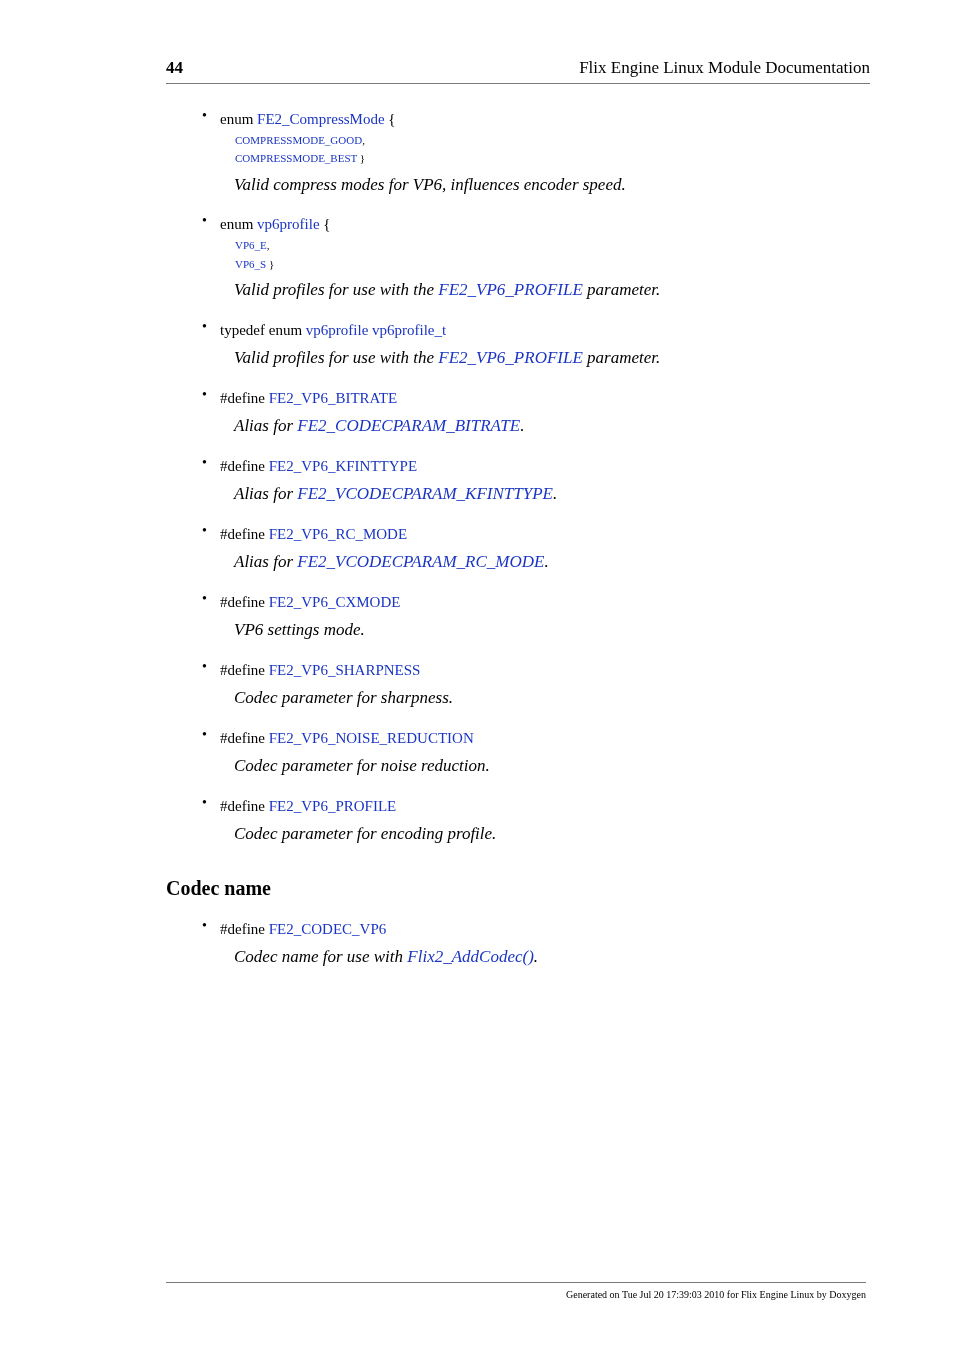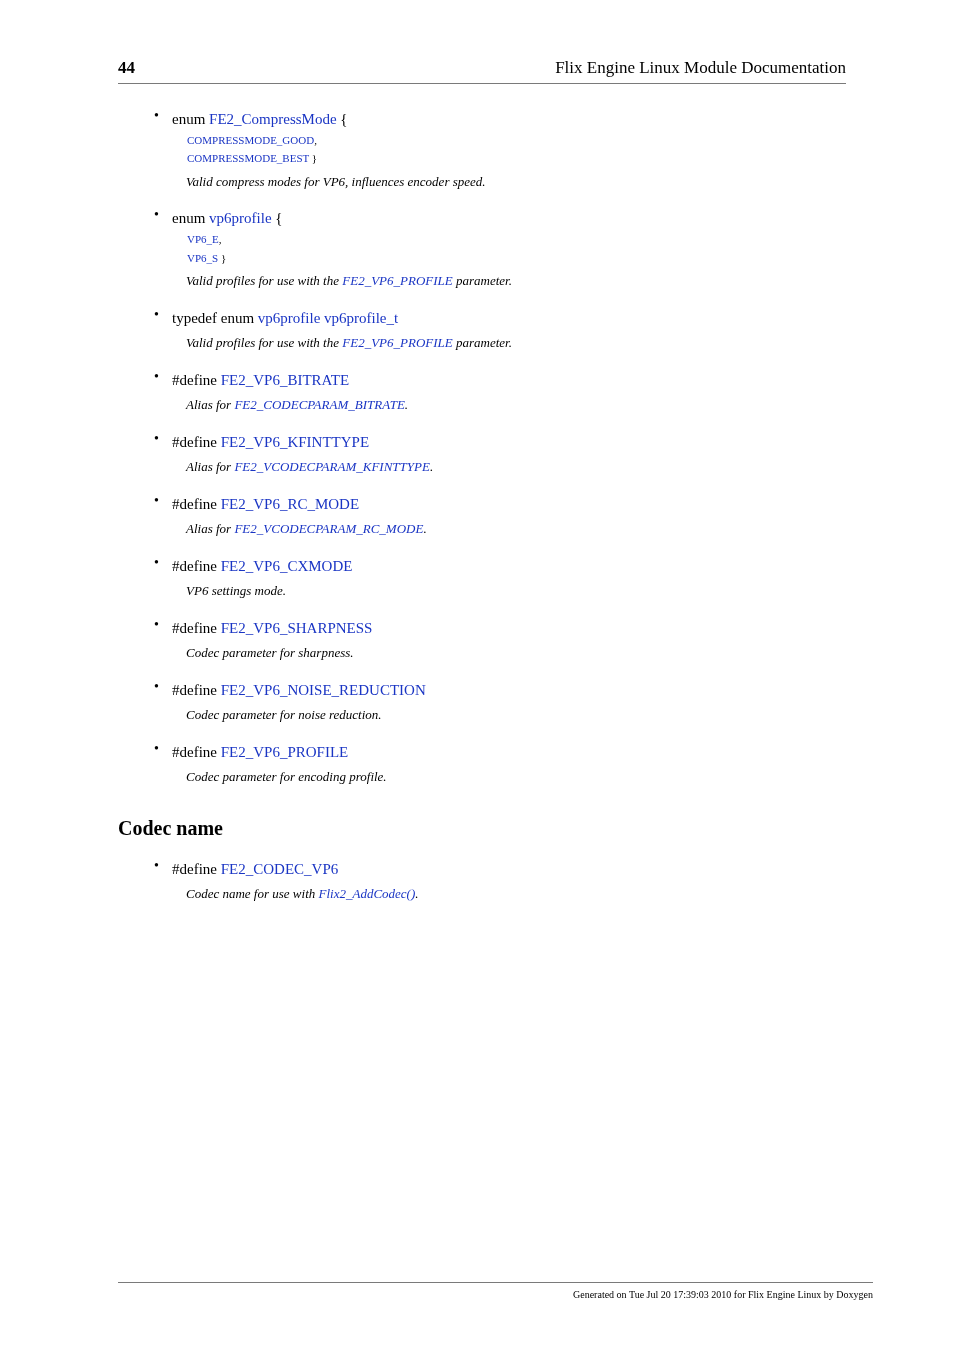--- a/index.html
+++ b/index.html
@@ -4,24 +4,25 @@
 <style>
   body {
     margin: 0;
     padding: 0;
     font-family: "Times New Roman", Times, serif;
     background: #fff;
     color: #000;
     width: 954px;
   }
   .page {
-    padding: 58px 108px 40px 118px;
+    padding: 58px 84px 40px 118px;
     box-sizing: border-box;
     min-height: 1350px;
     position: relative;
+    margin-left: 48px;
   }
   .header {
     display: flex;
     justify-content: space-between;
     align-items: baseline;
     border-bottom: 1px solid #7a7a7a;
     padding-bottom: 5px;
     margin-bottom: 24px;
   }
   .header .pagenum {
@@ -59,37 +60,37 @@
     font-size: 15px;
     line-height: 1.5;
   }
   .indent-line {
     font-size: 11px;
     line-height: 1.7;
     margin-left: 15px;
   }
   .desc {
     font-style: italic;
-    font-size: 13px;
+    font-size: 17px;
     margin: 4px 0 0 32px;
     line-height: 1.5;
   }
   .link {
     color: #1a35c4;
   }
   .footer {
     border-top: 1px solid #7a7a7a;
     margin-top: 40px;
     padding-top: 6px;
     text-align: right;
     font-size: 10px;
     position: absolute;
     bottom: 50px;
     left: 118px;
-    right: 81px;
+    right: 88px;
   }
   h2.section.codec {
     margin-top: 30px;
   }
 </style>
 </head>
 <body>
 
 <div class="page">
 

